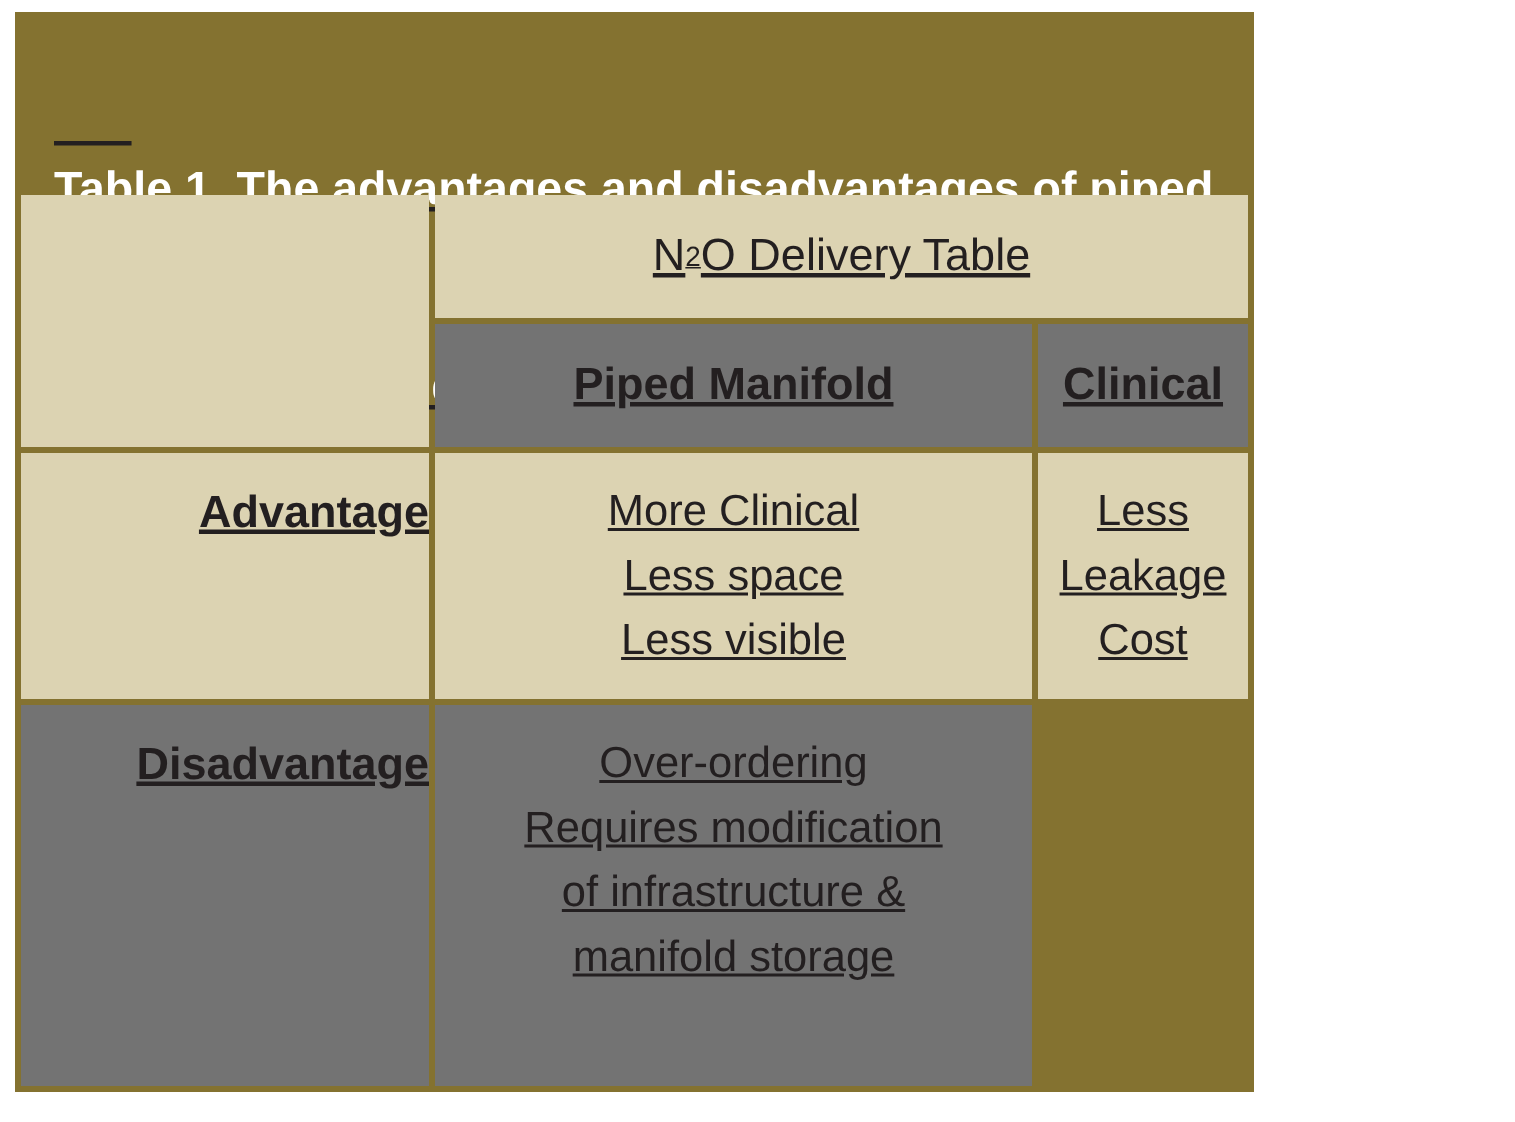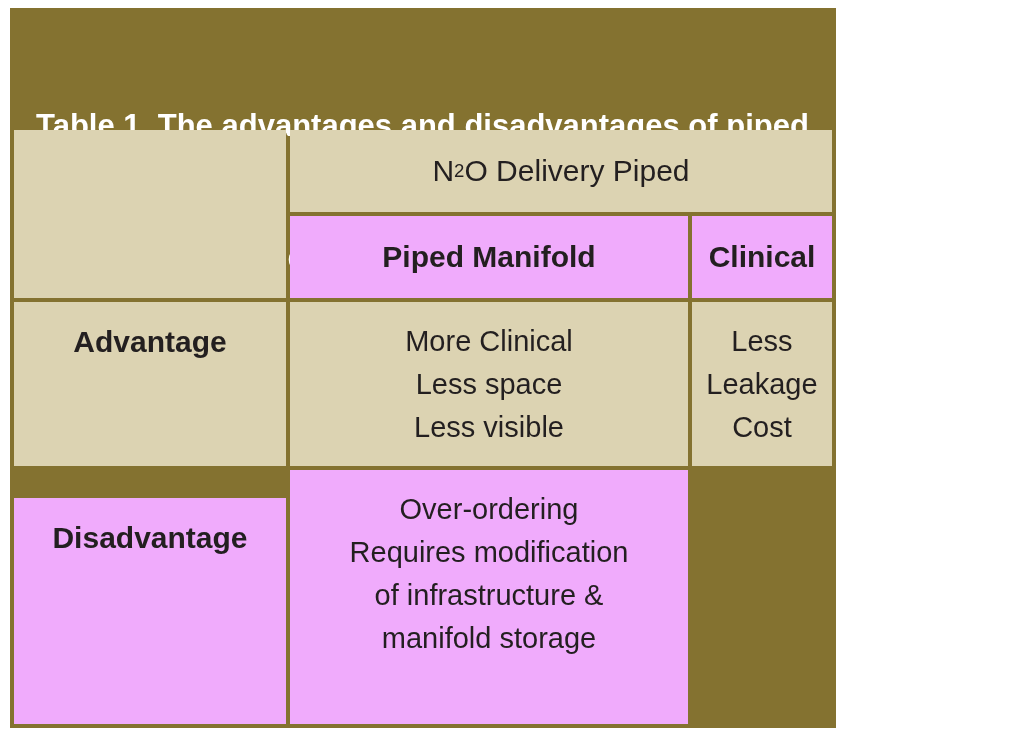--- a/index.html
+++ b/index.html
@@ -18,34 +18,35 @@
   .tbl {
     position: absolute;
     left: 10px; top: 8px;
     width: 826px; height: 720px;
     border: 4px solid #847230;
     background: #847230;           
     display: grid;
     grid-template-columns: 272px 398px 1fr;
     grid-template-rows: 114px 82px 82px 164px 1fr;
     gap: 4px;
+    text-decoration: underline;
   }
   .title-band {
     grid-column: 1 / 4;
     grid-row: 1;
     background: #847230;
     color: #ffffff;
     font-weight: bold;
     font-size: 31px;
     line-height: 44px;
     padding: 4px 8px 0 22px;
     white-space: pre-wrap;          
   }
   .tan   { background: #dcd3b2; }
-  .white { background: #f0abfc; }
+  .white { background: #737373; }
   .corner {
     grid-column: 1;
     grid-row: 2 / 4;
   }
   .group-header {
     grid-column: 2 / 4;
     grid-row: 2;
     display: flex;
     align-items: center;
     justify-content: center;
@@ -55,21 +56,21 @@
     display: flex;
     align-items: center;
     justify-content: center;
     font-weight: bold;
     font-size: 30px;
   }
   .row-label {
     font-weight: bold;
     font-size: 30px;
     line-height: 43px;
-    text-align: center;
+    text-align: right;
     padding-top: 18px;
   }
   .content {
     font-size: 29px;
     line-height: 43px;
     text-align: center;
     padding-top: 18px;
   }
   sub { font-size: 0.62em; line-height: 0; }
 </style>
@@ -82,38 +83,38 @@
     <div class="title-band">
       <div>Table 1  The advantages and disadvantages of piped</div>
       <div><span>manifold vs cylinder N</span><sub>2</sub><span>O delivery systems</span></div>
     </div>
 
     <div class="corner tan"></div>
 
     <div class="group-header tan">
         <span>N</span>
         <sub>2</sub>
-        <span>O Delivery Piped</span>
+        <span>O Delivery Table</span>
       </div>
 
     <div class="col-header white" style="grid-column:2;grid-row:3;">Piped Manifold</div>
     <div class="col-header white" style="grid-column:3;grid-row:3;">Clinical</div>
 
     <div class="row-label tan" style="grid-column:1;grid-row:4;">Advantage</div>
     <div class="content tan" style="grid-column:2;grid-row:4;">
       <div>More Clinical</div>
       <div>Less space</div>
       <div>Less visible</div>
     </div>
     <div class="content tan" style="grid-column:3;grid-row:4;">
       <div>Less Leakage</div>
       <div>Cost</div>
     </div>
 
-    <div class="row-label white" style="grid-column:1;grid-row:5;margin-top:28px;">Disadvantage</div>
+    <div class="row-label white" style="grid-column:1;grid-row:5;">Disadvantage</div>
     <div class="content white" style="grid-column:2;grid-row:5;">
       <div>Over-ordering</div>
       <div>Requires modification</div>
       <div>of infrastructure &amp;</div>
       <div>manifold storage</div>
     </div>
 
   </div>
 </div>
 

